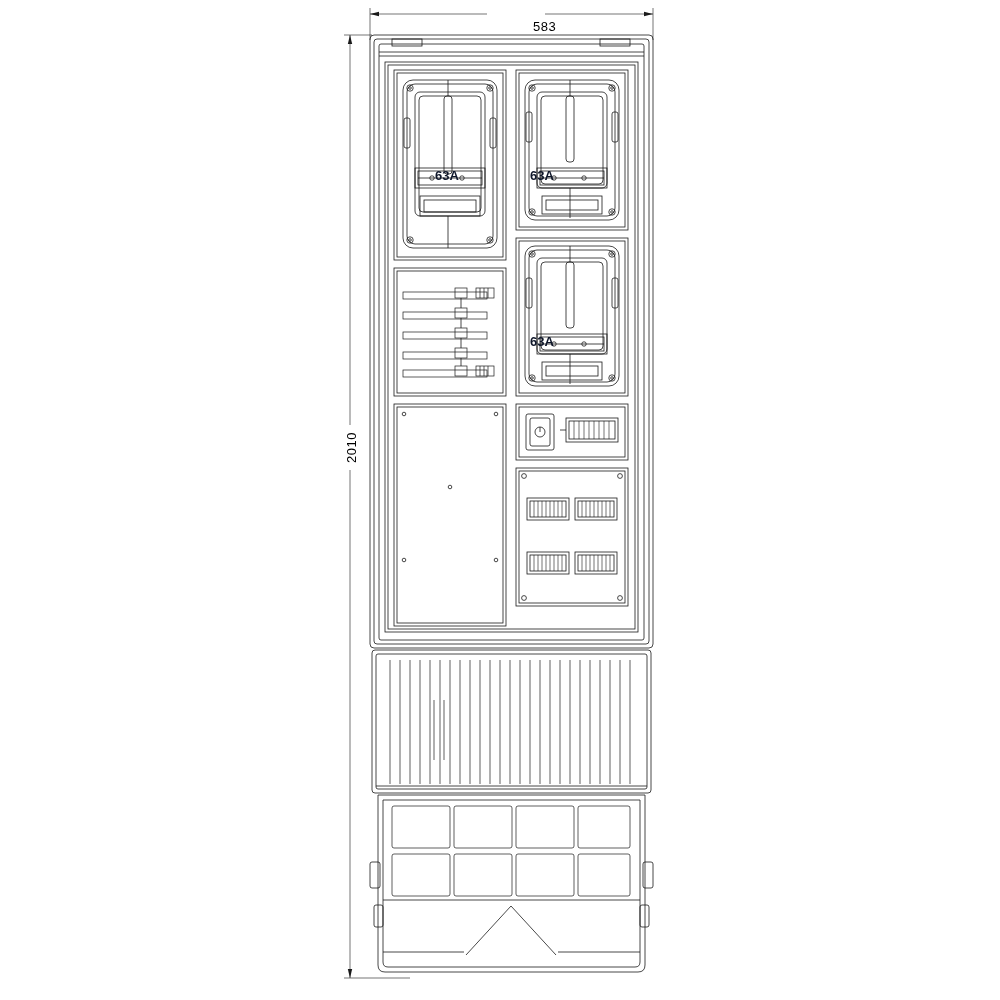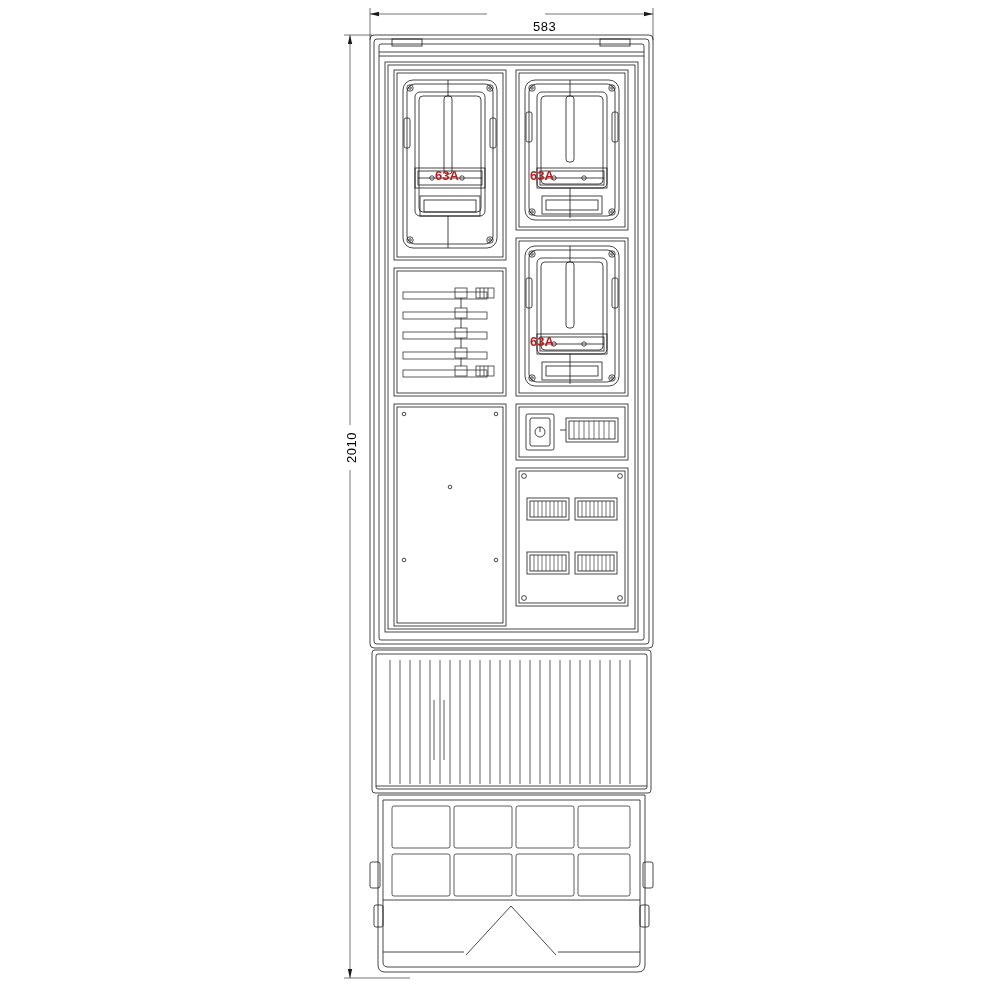--- a/index.html
+++ b/index.html
@@ -34,21 +34,21 @@
   #dim-height-label {
     left: 336px;
     top: 440px;
     transform: rotate(-90deg);
     transform-origin: center center;
   }
   .amp-label {
     position: absolute;
     font-size: 13px;
     font-weight: bold;
-    color: #b91c1c;
+    color: #0f172a;
     letter-spacing: 0px;
   }
   #amp-1 { left: 435px; top: 168px; }
   #amp-2 { left: 530px; top: 168px; }
   #amp-3 { left: 530px; top: 334px; }
 </style>
 </head>
 <body>
 
 <svg id="sheet" viewBox="0 0 1000 1000" xmlns="http://www.w3.org/2000/svg">

